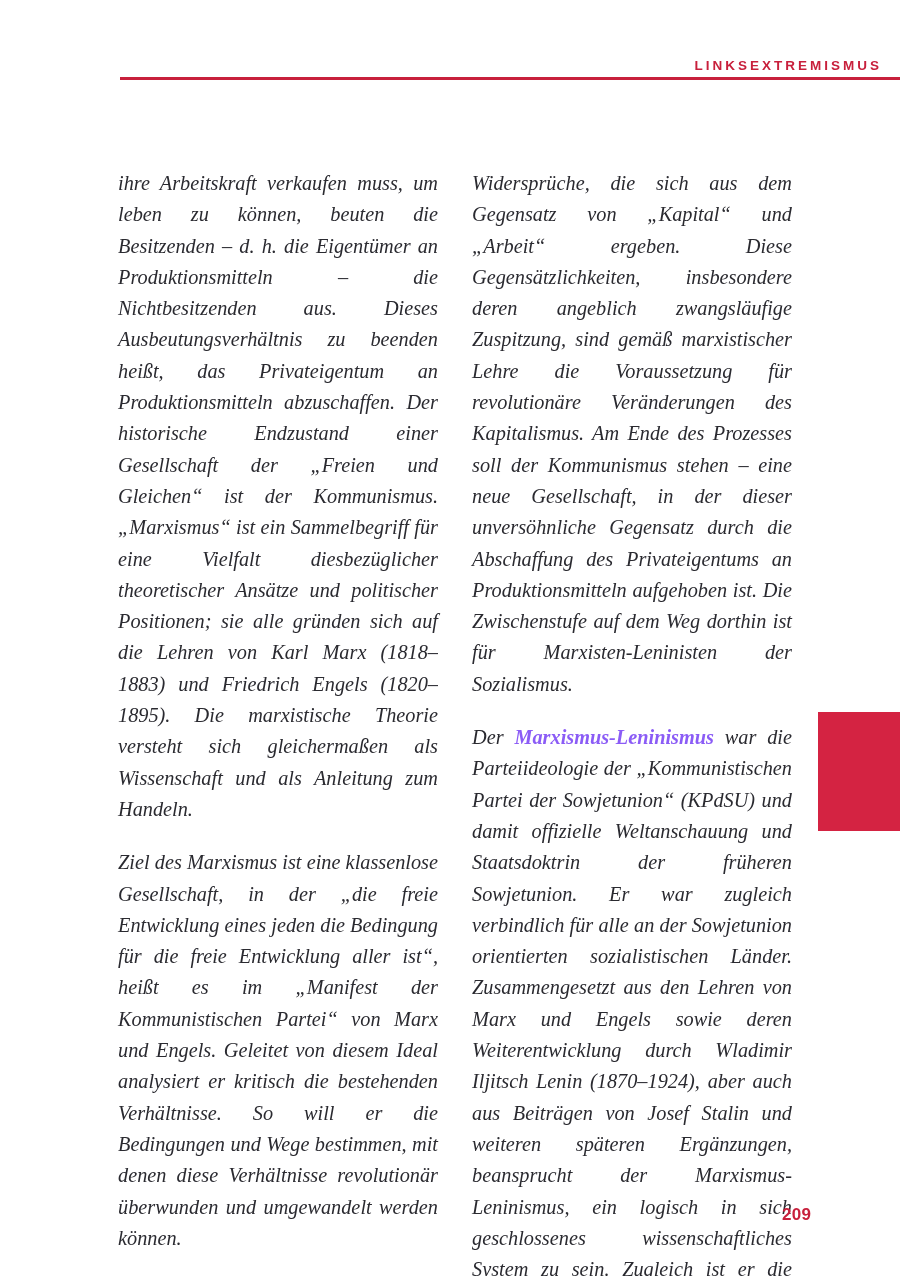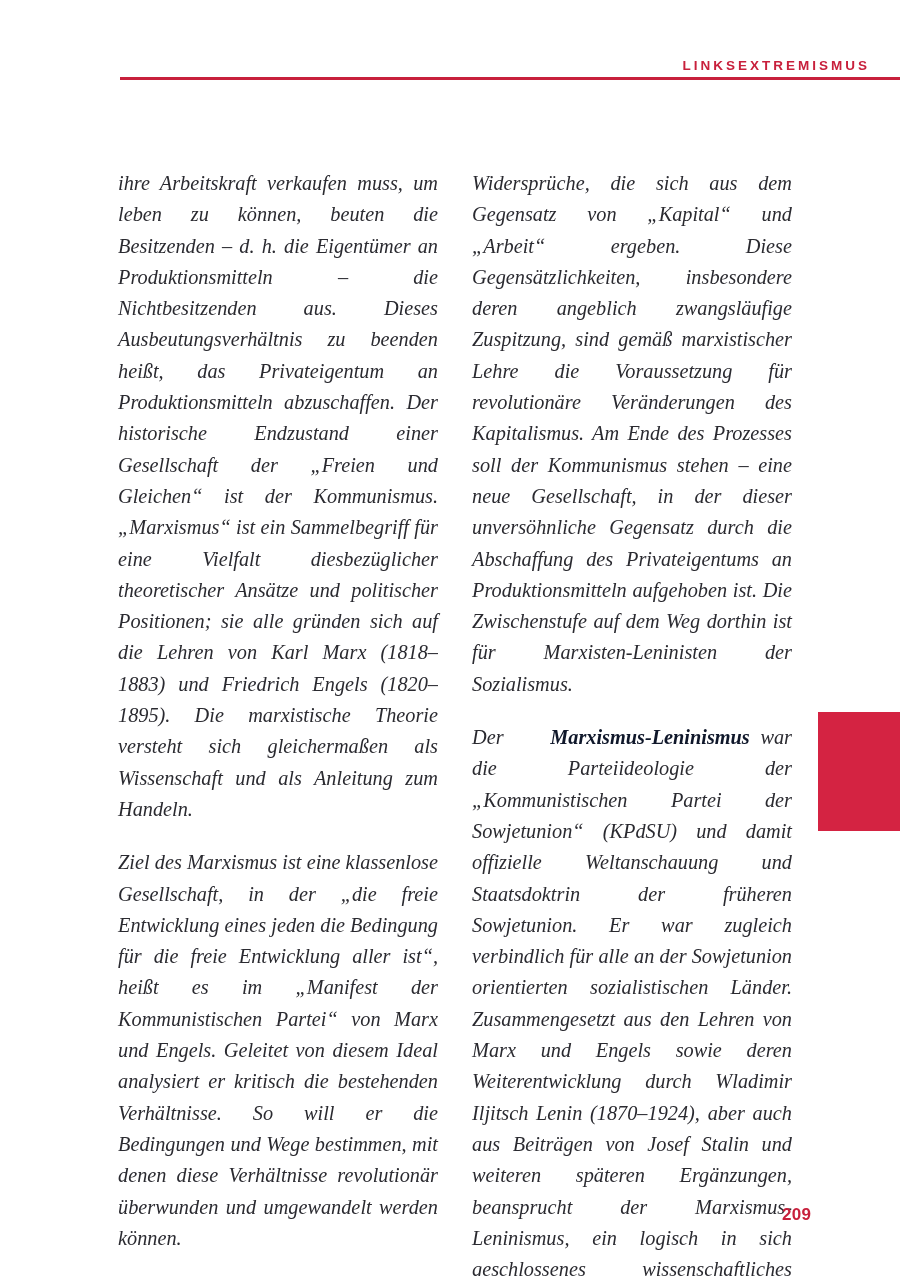--- a/index.html
+++ b/index.html
@@ -33,21 +33,21 @@
     height: 24px;
     text-align: right;
   }
   .running-head-text {
     font-family: "Liberation Sans", "DejaVu Sans", sans-serif;
     font-weight: bold;
     font-size: 13.5px;
     letter-spacing: 3.0px;
     color: #c8203c;
     line-height: 18px;
-    padding-right: 30px;
+    padding-right: 18px;
     display: inline-block;
     white-space: nowrap;
   }
   .header-rule {
     position: absolute;
     top: 77px;
     left: 120px;
     width: 780px;
     height: 3px;
     background: #c8203c;
@@ -87,23 +87,22 @@
     text-align: justify;
     text-align-last: left;
     hyphens: manual;
     -webkit-hyphens: manual;
     word-spacing: -0.1px;
     font-style: italic;
   }
   .col p:last-child { margin-bottom: 0; }
 
   .keyword {
-    color: #0f172a;
+    color: #8b5cf6;
     font-weight: bold;
-    margin-left: 36px;
   }
 
   
   .folio {
     position: absolute;
     left: 782px;
     top: 1205px;
     width: 80px;
     text-align: left;
     font-family: "Liberation Sans", "DejaVu Sans", sans-serif;

